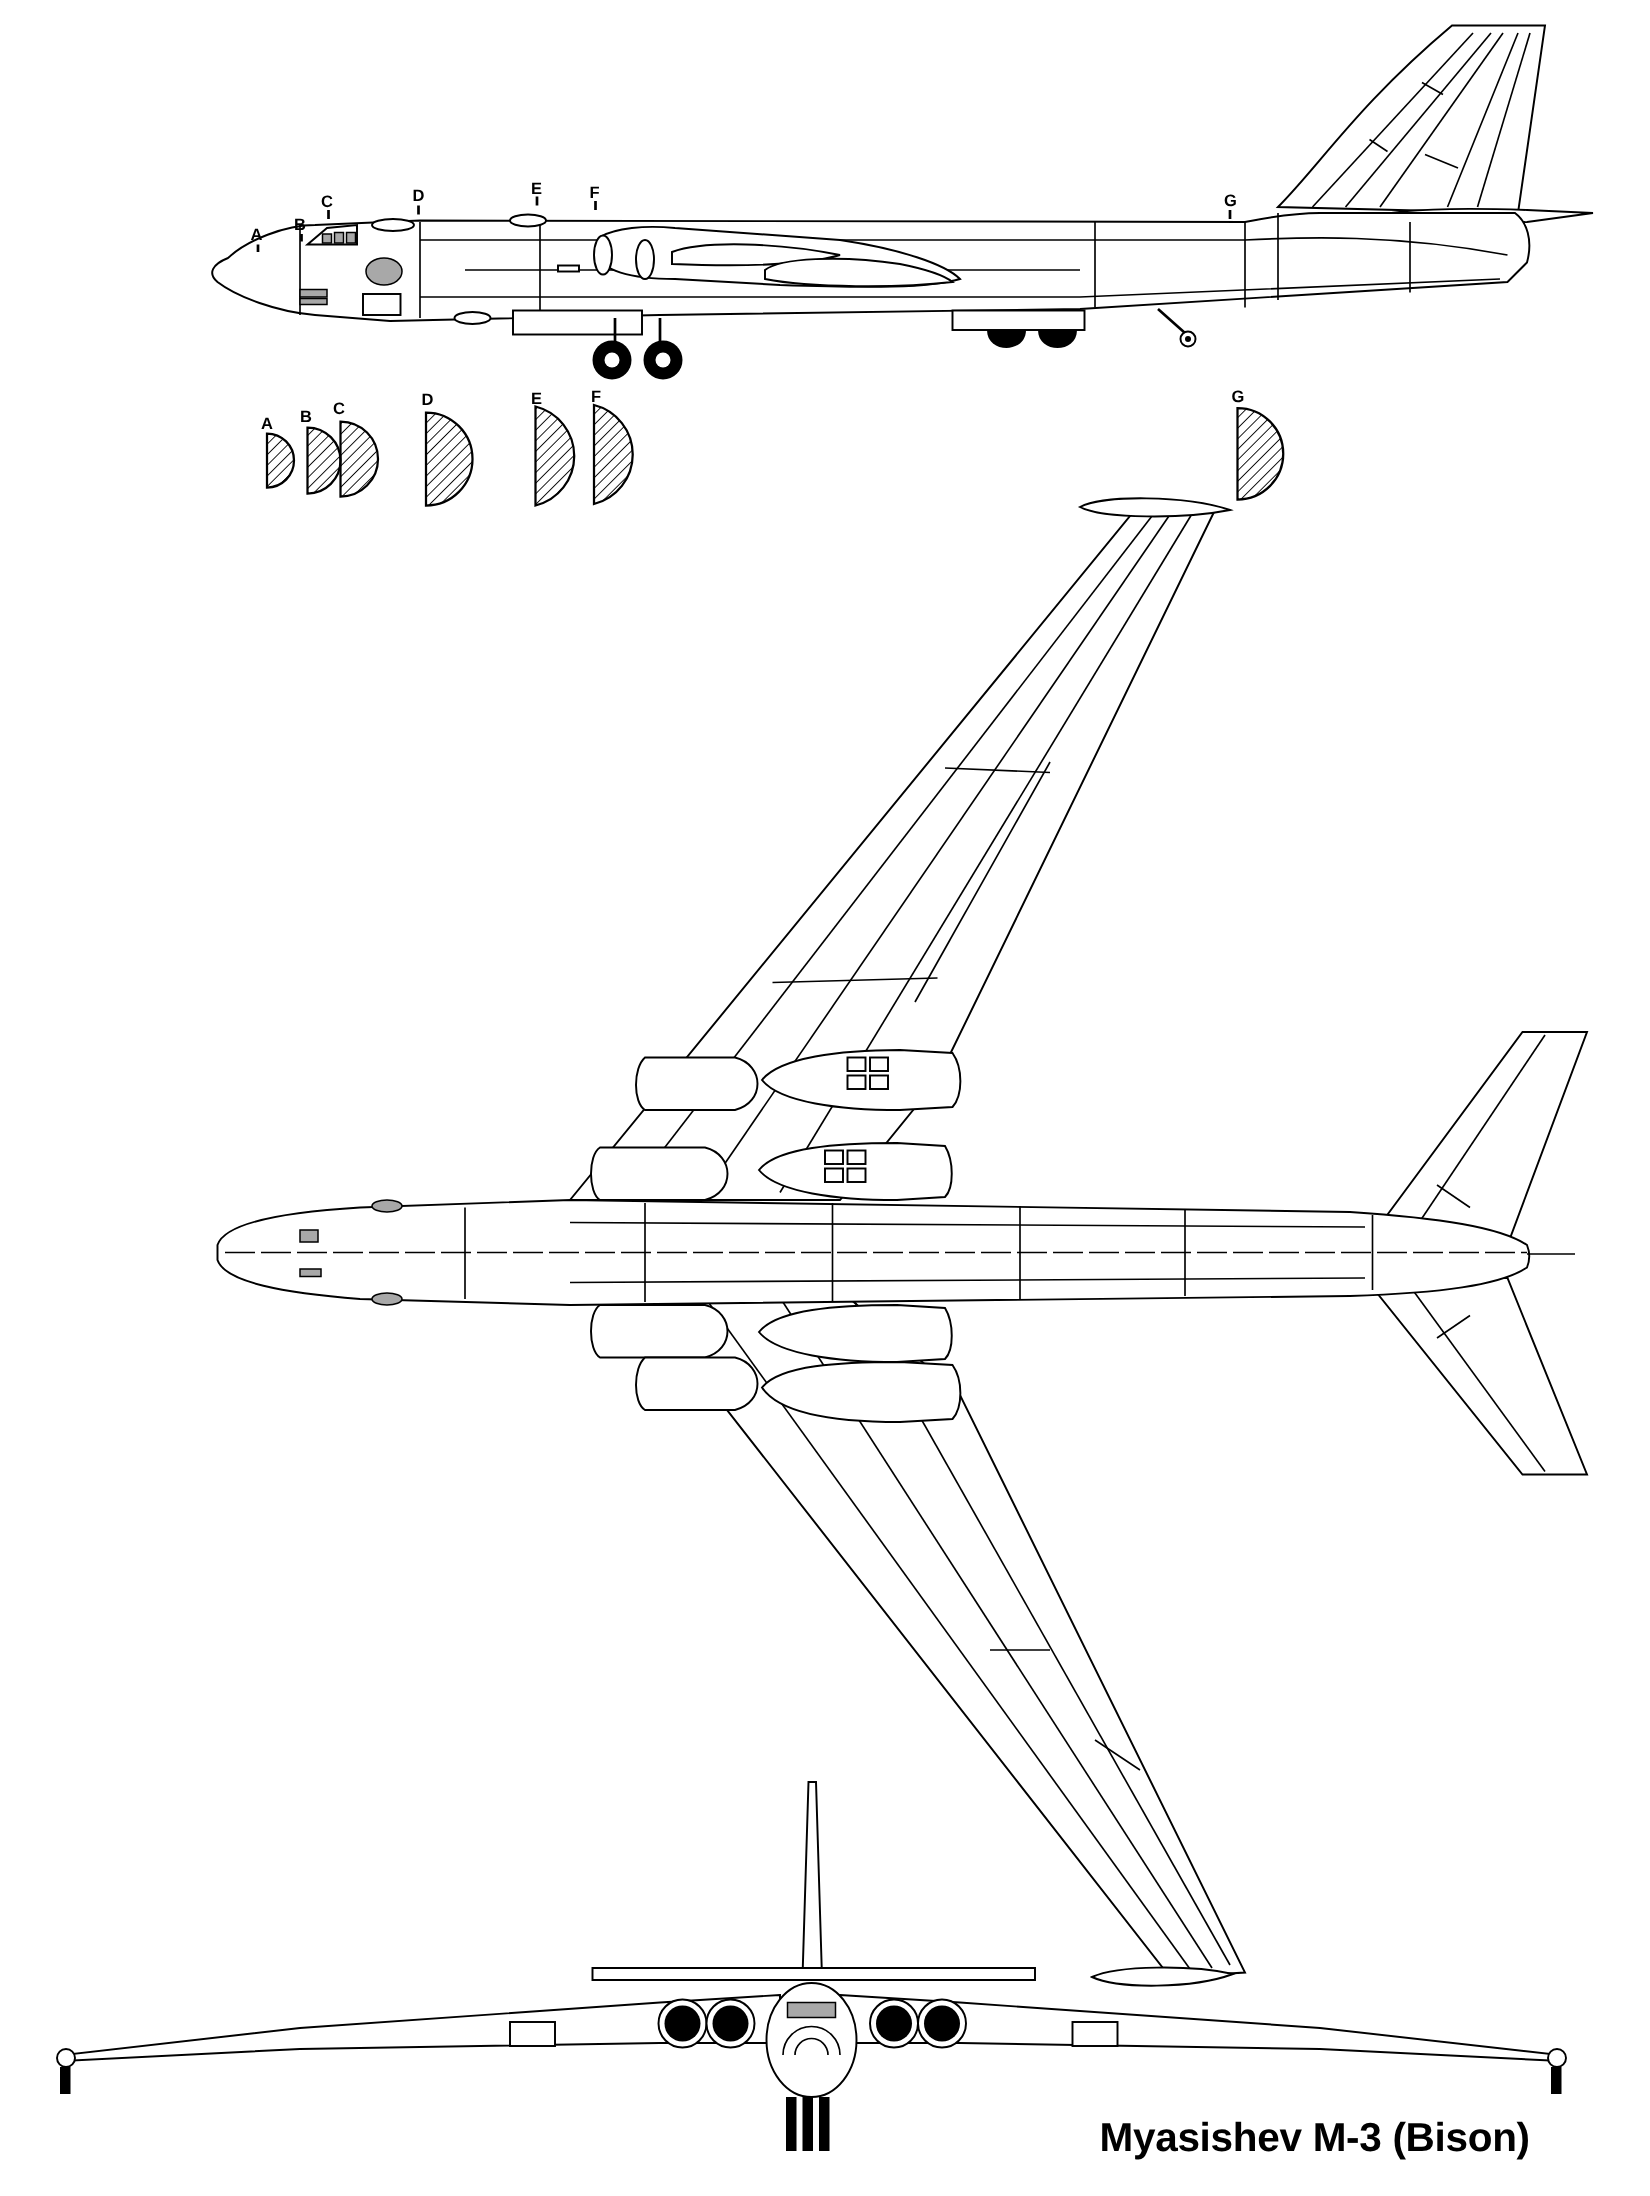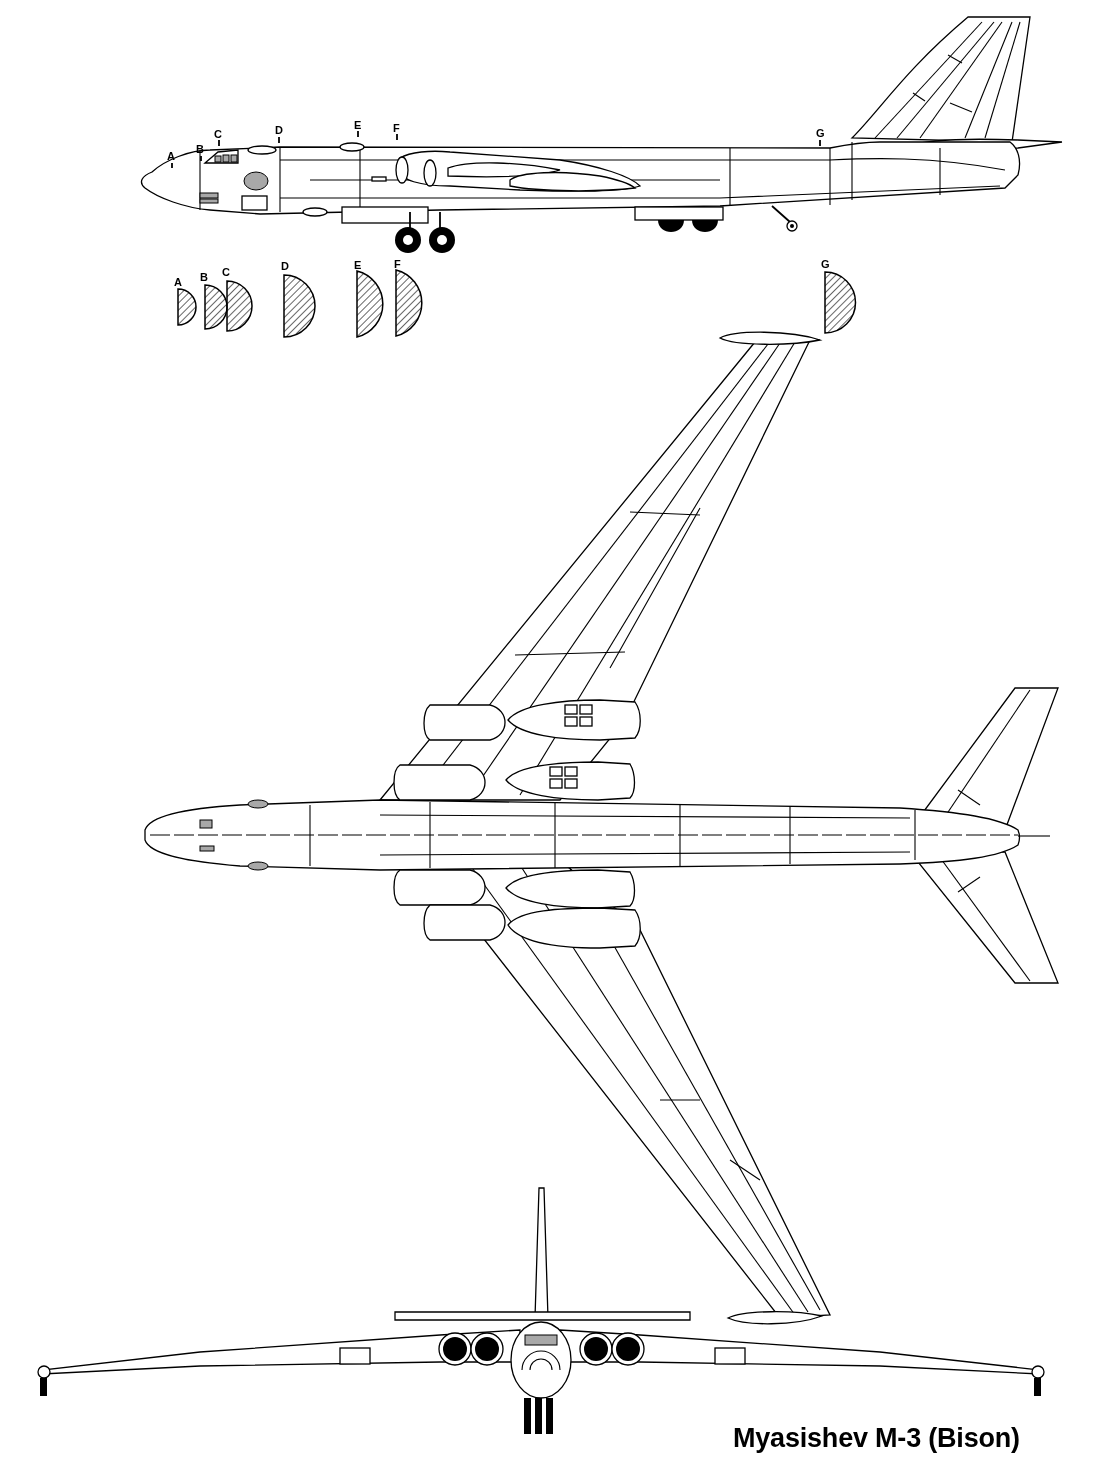--- a/index.html
+++ b/index.html
@@ -1,19 +1,19 @@
 <!DOCTYPE html>
 <html><head>
 <meta charset="utf-8">
 <style>
   html,body{margin:0;padding:0;background:#ffffff;}
   body{width:1100px;height:1464px;position:relative;overflow:hidden;font-family:"Liberation Sans",sans-serif;}
   svg.drawing{position:absolute;left:0;top:0;width:1100px;height:1464px;}
   .lbl{font-family:"Liberation Sans",sans-serif;font-weight:bold;font-size:11px;fill:#000;}
-  .title{position:absolute;left:733px;top:1410px;font-family:"Liberation Sans",sans-serif;font-weight:bold;font-size:27px;color:#000;white-space:nowrap;letter-spacing:-0.2px;margin-top:13px;}
+  .title{position:absolute;left:733px;top:1410px;font-family:"Liberation Sans",sans-serif;font-weight:bold;font-size:27px;color:#000;white-space:nowrap;letter-spacing:-0.2px;}
   .ln{fill:none;stroke:#000;stroke-width:1.1;}
   .thk{fill:none;stroke:#000;stroke-width:1.8;}
   .wf{fill:#fff;stroke:#000;stroke-width:1.3;}
   .gry{fill:#a8a8a8;stroke:#000;stroke-width:1;}
   .blk{fill:#000;}
 </style>
 </head>
 <body>
 
 <svg class="drawing" viewBox="0 0 1100 1464" xmlns="http://www.w3.org/2000/svg">

